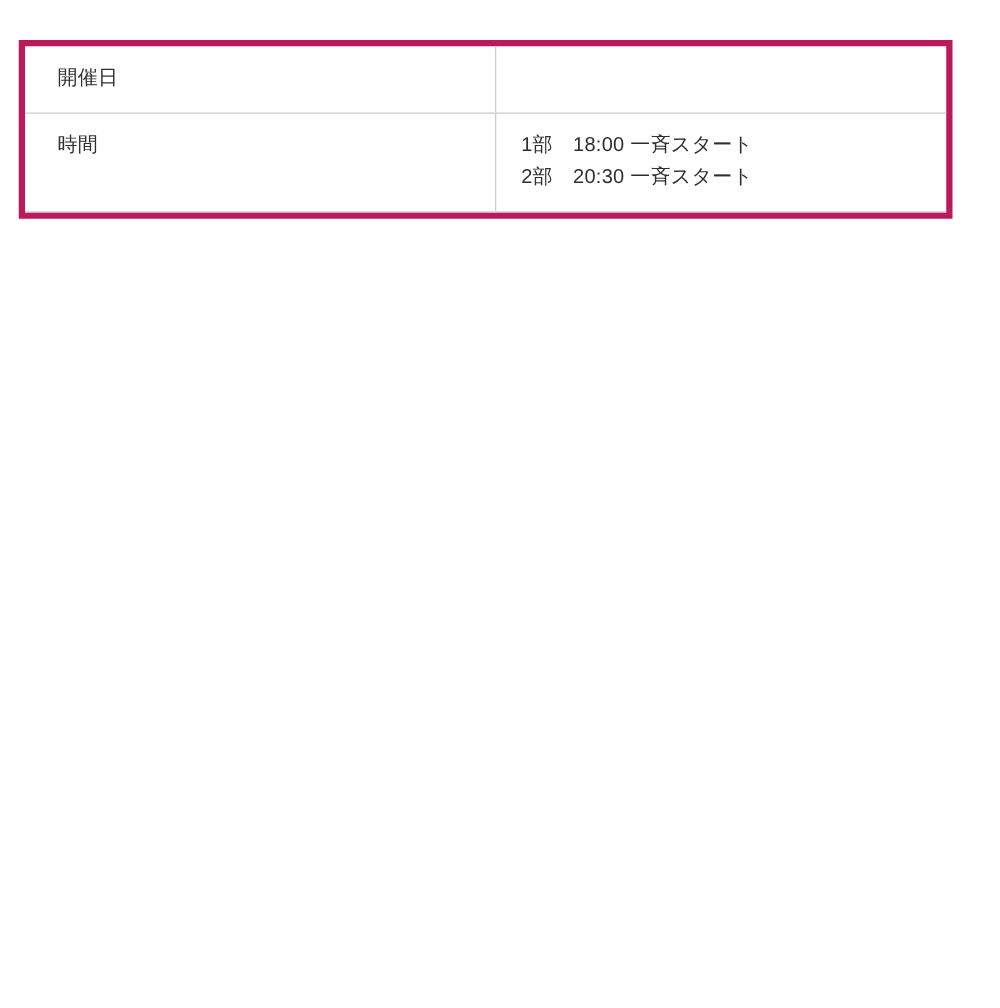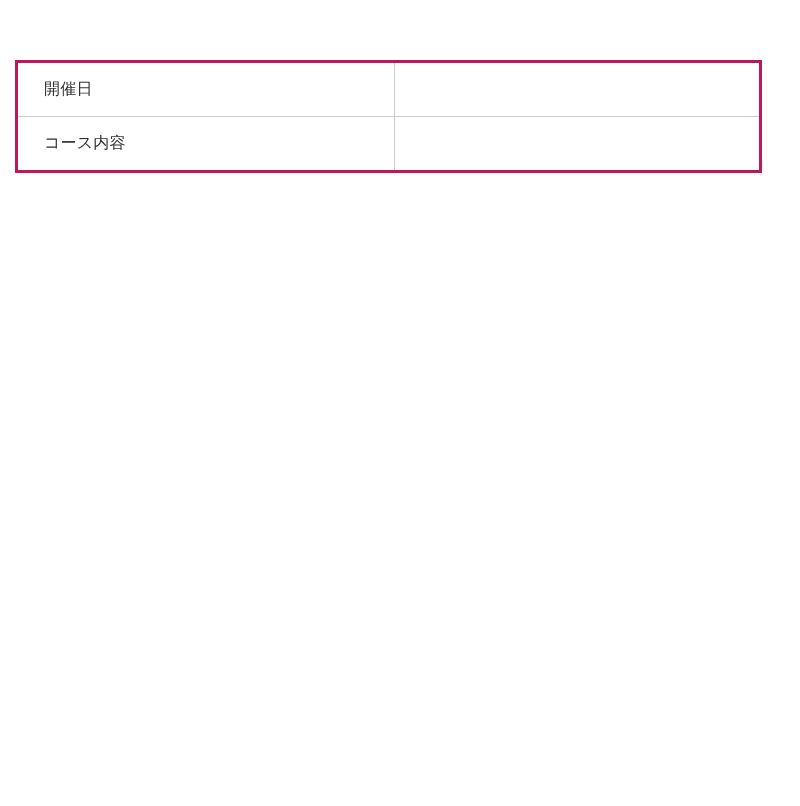--- a/index.html
+++ b/index.html
@@ -13,23 +13,22 @@
     height: 806px;
     font-family: "Liberation Sans", "DejaVu Sans", sans-serif;
     color: #2f2f2f;
   }
   .info-table {
     position: absolute;
     left: 15px;
     top: 32px;
     width: 747px;
     box-sizing: border-box;
-    border: 3px solid #be185d;
+    border: 5px solid #be185d;
     background: #ffffff;
-    margin-top: 28px;
   }
   .row {
     display: flex;
     align-items: stretch;
   }
   .row + .row {
     border-top: 1px solid #cccccc;
   }
   .cell {
     font-size: 16px;
@@ -52,20 +51,24 @@
 </style>
 </head>
 <body>
 
 <div class="info-table">
 
   <div class="row">
     <div class="cell label">開催日</div>
   </div>
 
+  <div class="row">
+    <div class="cell label">時間</div>
+    <div class="cell value">1部　18:00 一斉スタート
+2部　20:30 一斉スタート</div>
+  </div>
 
   <div class="row">
-    <div class="cell label">コース内容</div>
   </div>
 
 
 
 </div>
 
 </body></html>

